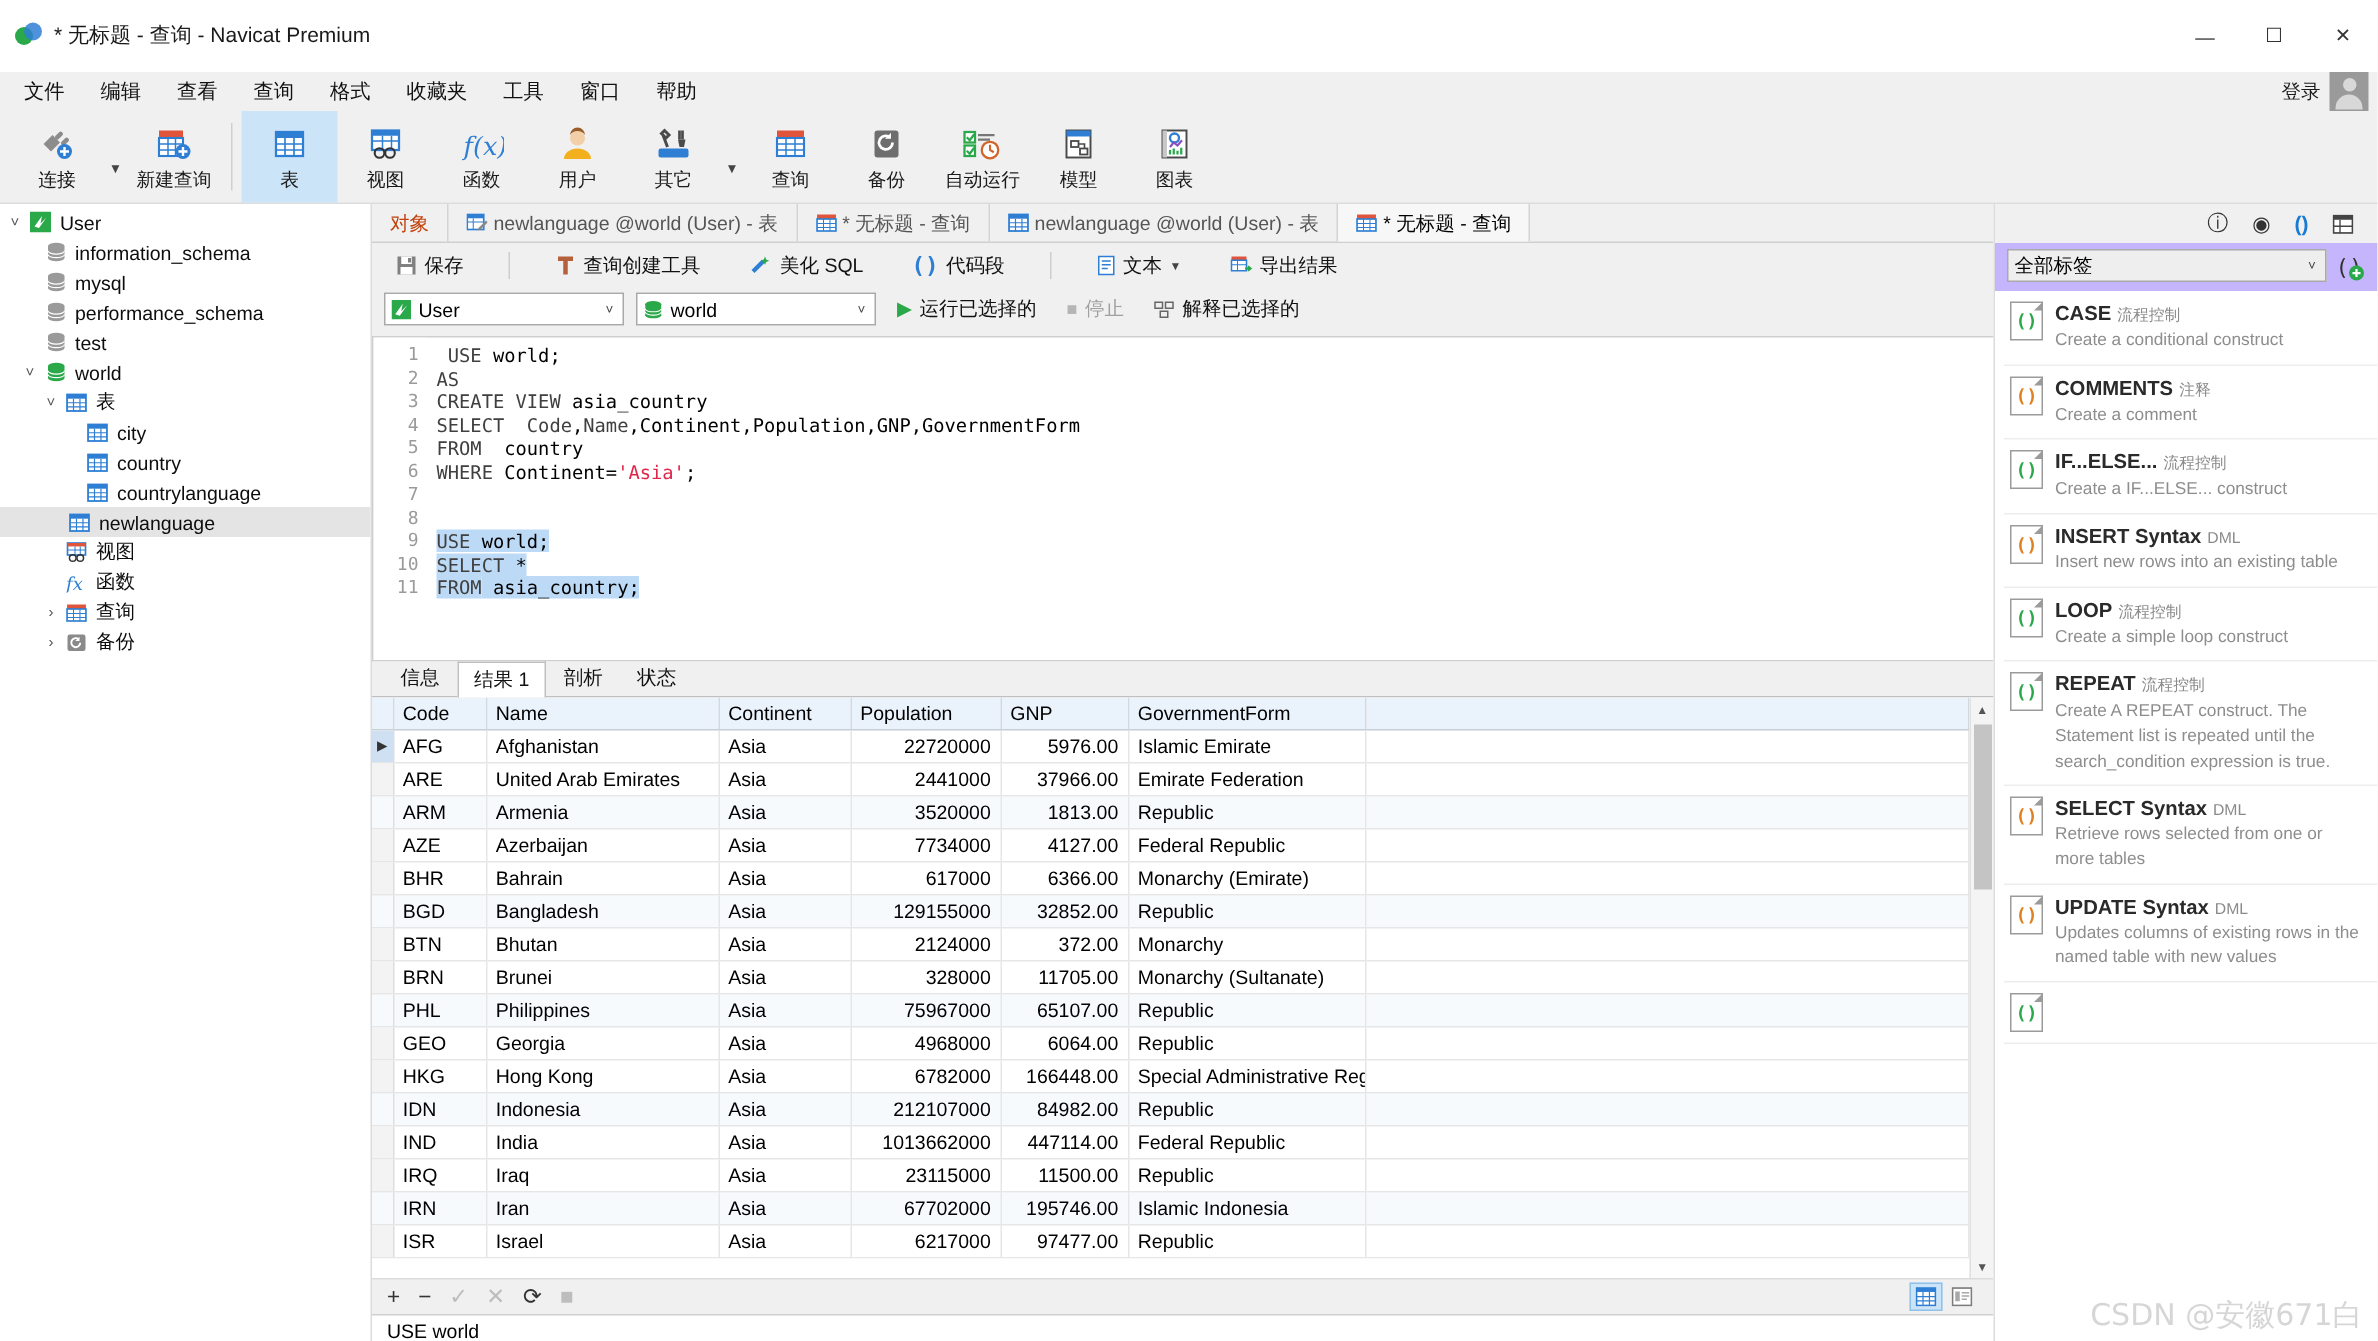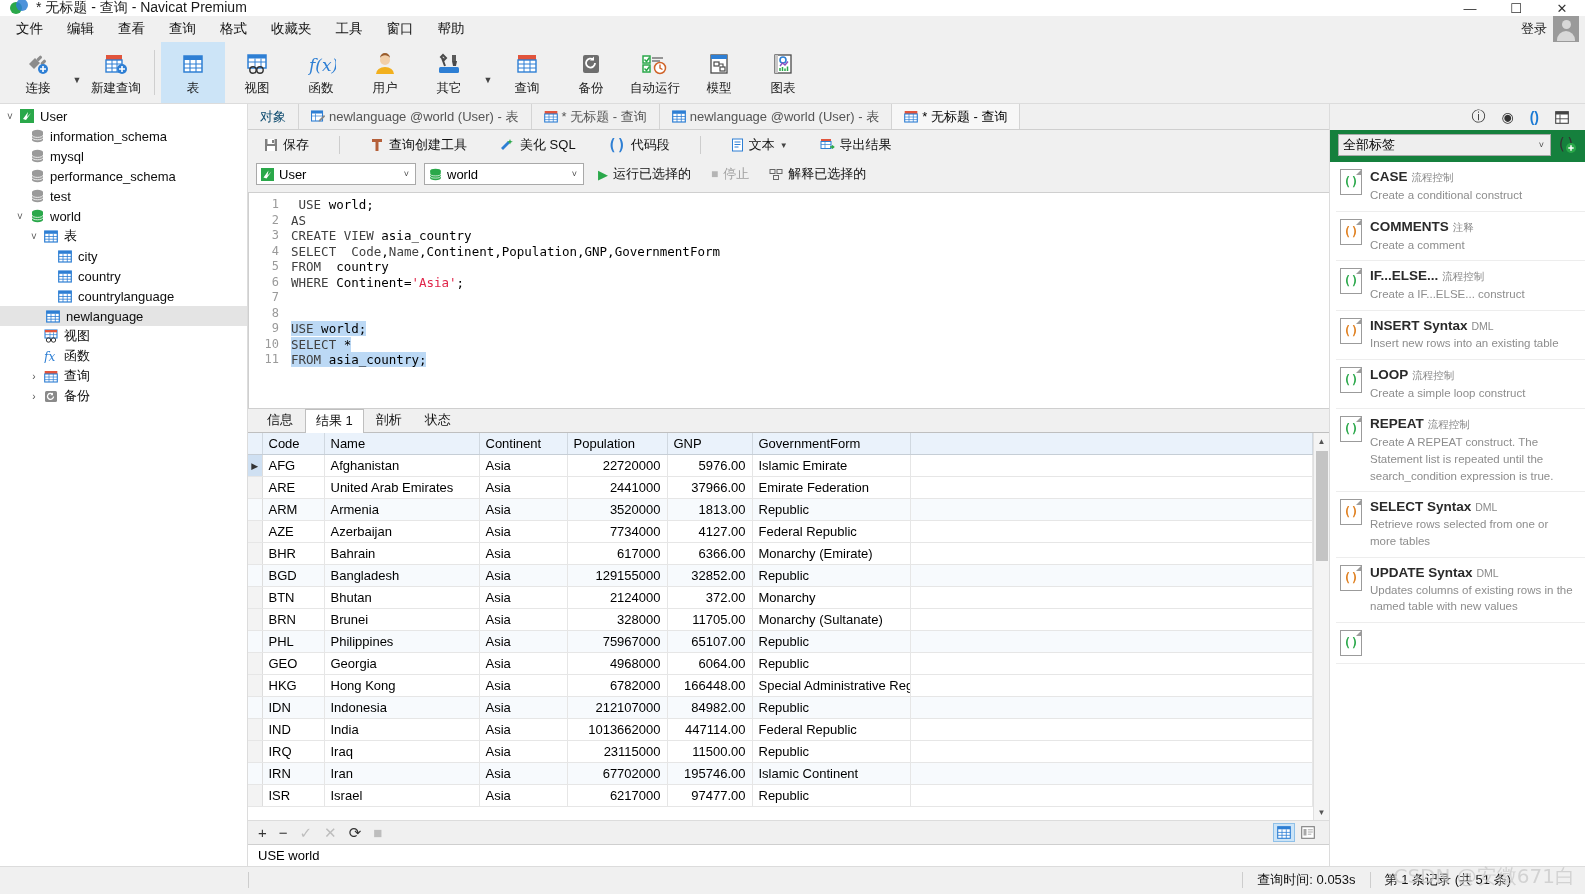--- a/index.html
+++ b/index.html
@@ -9,21 +9,21 @@
     overflow: hidden;
     font-family: "Liberation Sans", "DejaVu Sans", sans-serif;
     font-size: 13px;
     color: #000;
     background: #ffffff;
   }
   #app { position: relative; width: 1585px; height: 894px; background: #f0f0f0; }
 
   
   .titlebar {
-    height: 16px; background: #ffffff; display: flex; align-items: center;
+    height: 48px; background: #ffffff; display: flex; align-items: center;
     border-bottom: 0px solid #e5e5e5;
   }
   .title-icon { width: 20px; height: 20px; margin: 0 6px 0 10px; position: relative; }
   .title-icon .c1, .title-icon .c2 {
     position: absolute; width: 12px; height: 12px; border-radius: 50%;
   }
   .title-icon .c1 { background: #2aa84a; left: 0; top: 4px; }
   .title-icon .c2 { background: #2e7fd4; left: 6px; top: 1px; opacity: .85; }
   .title-text { font-size: 14px; color: #1a1a1a; }
   .win-btns { margin-left: auto; display: flex; height: 32px; }
@@ -93,21 +93,21 @@
   .tabstrip {
     height: 26px; background: #f0f0f0; display: flex; align-items: stretch;
     border-bottom: 1px solid #cfcfcf;
   }
   .tabstrip .tab {
     display: flex; align-items: center; gap: 4px; padding: 0 12px;
     font-size: 13px; color: #555; border-right: 1px solid #d4d4d4;
     white-space: nowrap;
   }
   .tabstrip .tab.active { color: #000; background: #f7f7f7; }
-  .tabstrip .tab:first-child { color:#0c4a6e;justify-content:center; }
+  .tabstrip .tab:first-child { color:#c2410c;justify-content:center; }
 
   .qtoolbar {
     height: 30px; background: #f0f0f0; display: flex; align-items: center;
     gap: 16px; padding-left: 8px;
   }
   .qbtn { display: flex; align-items: center; gap: 5px; padding: 3px 8px; font-size: 13px; color:#111; }
   .qsep { width:1px; height:18px; background:#cdcdcd; margin:0 6px; }
 
   .qtoolbar2 {
     height: 32px; background: #f0f0f0; display: flex; align-items: center;
@@ -196,21 +196,21 @@
   .rpanel {
     width: 256px; background: #ffffff; border-left: 1px solid #dcdcdc;
     display: flex; flex-direction: column;
   }
   .rp-icons {
     height: 26px; display: flex; align-items: center; justify-content: flex-end;
     gap: 16px; padding-right: 16px; background:#f0f0f0;
   }
   .rp-ico { font-size: 14px; color: #333; }
   .rp-ico.blue { color: #1a7ad4; font-weight:bold;}
-  .rp-filter { display: flex; align-items: flex-start; gap: 6px; padding: 4px 8px 6px; background:#15803d;}
+  .rp-filter { display: flex; align-items: flex-end; gap: 6px; padding: 4px 8px 6px; background:#c4b5fd;}
   .rp-filter .combo { flex: 1; height: 22px; background:#eeeeee;}
   .snips { flex: 1; overflow: hidden; padding-left: 6px; }
   .snip { display: flex; gap: 8px; padding: 7px 8px 7px 4px; border-bottom: 1px solid #ededed; }
   .snip-icon {
     width: 22px; height: 26px; flex: none; border: 1px solid #9b9b9b; background: #fff;
     position: relative; display:flex; align-items:center; justify-content:center;
     font-size: 12px; font-weight: bold; font-family:"DejaVu Sans Mono", monospace;
   }
   .snip-icon::after {
     content:""; position:absolute; right:-1px; top:-1px; border-width: 0 0 6px 6px;
@@ -952,21 +952,21 @@
                   <td>Republic</td>
                   <td></td>
                 </tr>
                 <tr class="alt">
                   <td class="marker"></td>
                   <td>IRN</td>
                   <td>Iran</td>
                   <td>Asia</td>
                   <td class="num">67702000</td>
                   <td class="num">195746.00</td>
-                  <td>Islamic Continent</td>
+                  <td>Islamic Indonesia</td>
                   <td></td>
                 </tr>
                 <tr>
                   <td class="marker"></td>
                   <td>ISR</td>
                   <td>Israel</td>
                   <td>Asia</td>
                   <td class="num">6217000</td>
                   <td class="num">97477.00</td>
                   <td>Republic</td>

